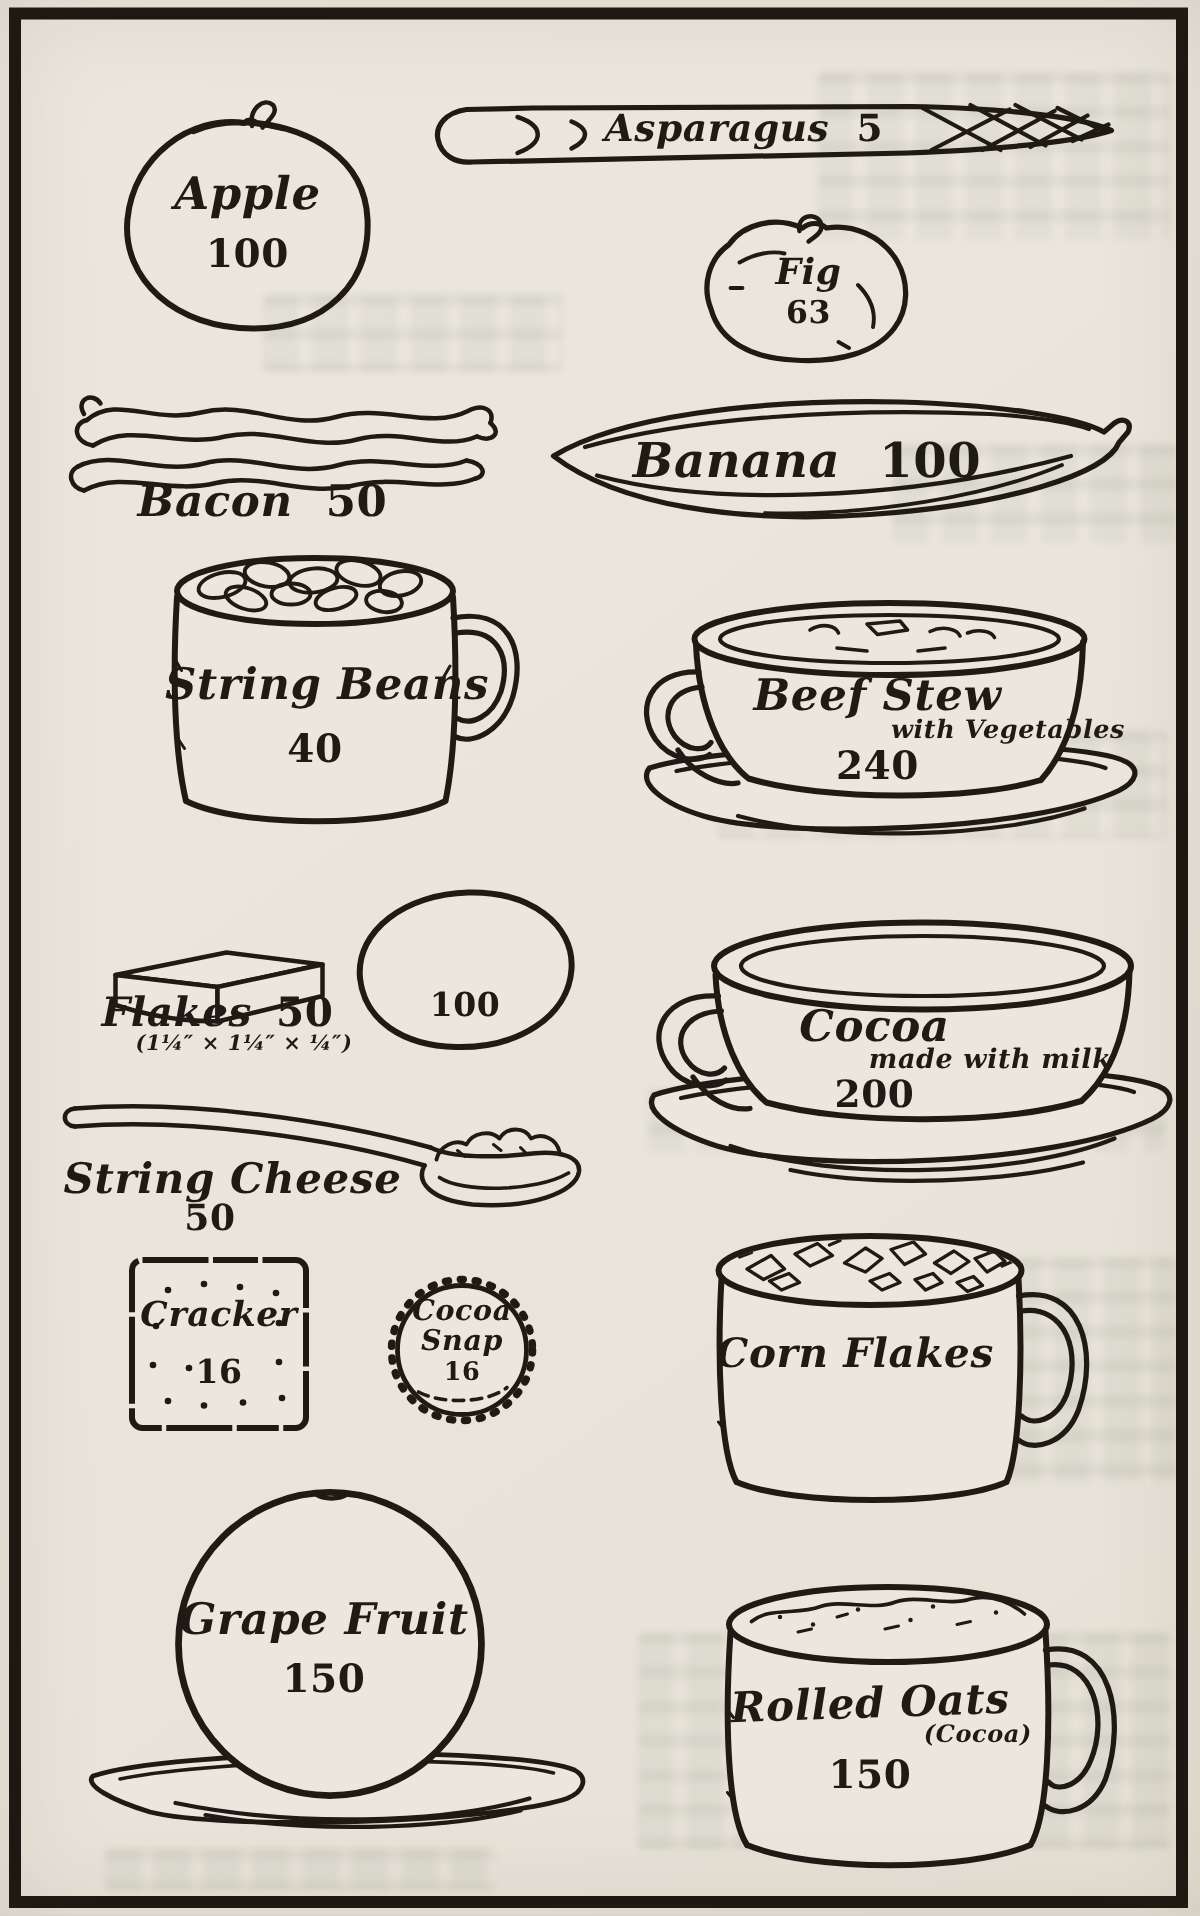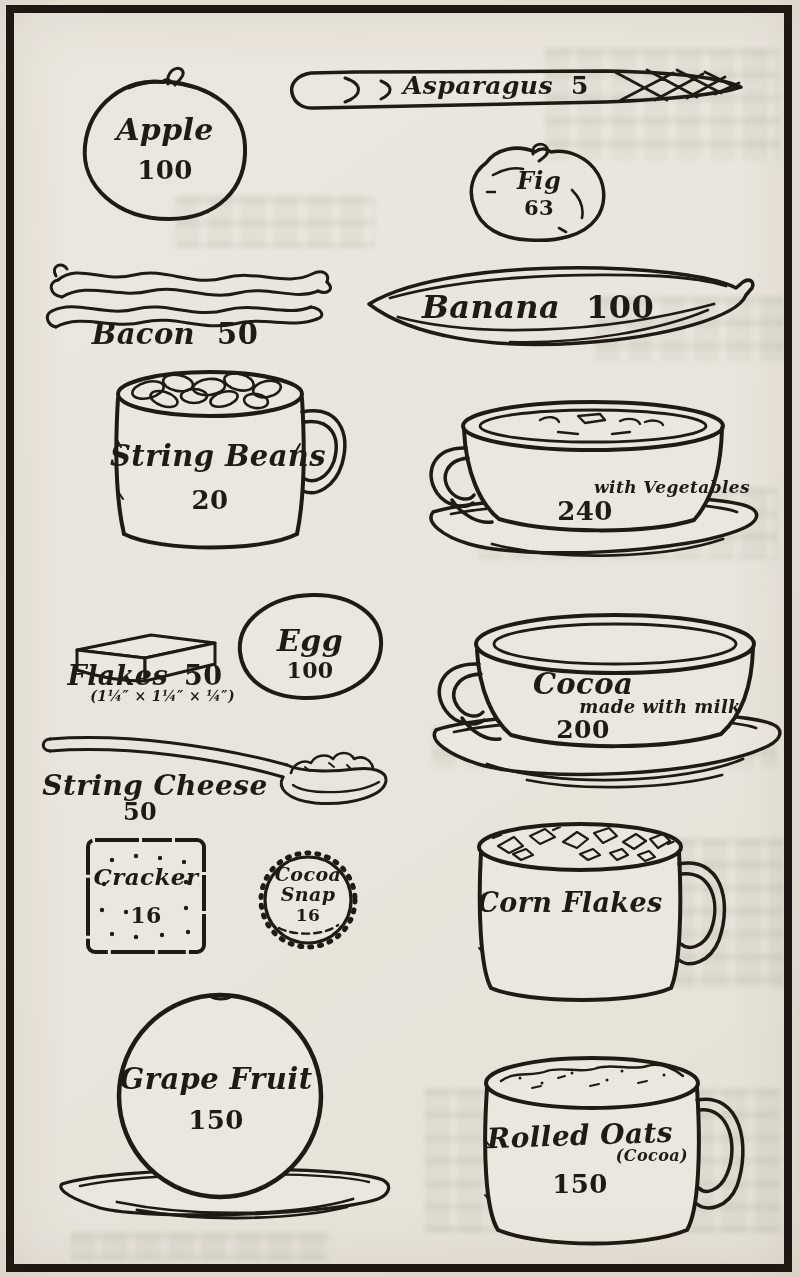--- a/index.html
+++ b/index.html
@@ -123,36 +123,37 @@
         <ellipse cx="114" cy="31" rx="14" ry="7" transform="rotate(-16 114 31)"></ellipse>
         <ellipse cx="146" cy="33" rx="12" ry="7" transform="rotate(8 146 33)"></ellipse>
       </g>
       <g fill="none" stroke="#201a14" stroke-linecap="round" stroke-linejoin="round">
         <path stroke-width="4" d="M8,30 C5,80 6,132 14,166 M192,30 C195,80 194,132 187,166 M14,166 C50,184 152,184 187,166"></path>
         <path stroke-width="3.5" d="M192,44 C228,37 241,64 232,96 C225,119 206,129 193,123 M194,54 C221,50 231,69 224,93 C218,110 204,116 195,111"></path>
         <path stroke-width="2" d="M7,72 l4,7 M190,76 l-4,7 M9,125 l4,6"></path>
       </g>
     </svg>
     <span class="lbl nm" style="width:200px;top:74px;font-size:29px">String Beans</span>
-    <span class="lbl cal" style="width:200px;top:119px;font-size:26px">20</span>
+    <span class="lbl cal" style="width:200px;top:119px;font-size:26px">40</span>
   </div>
 
   <div class="item" style="left:420px;top:392px;width:345px;height:190px">
     <svg viewBox="0 0 345 190">
       <path d="M13,120 C70,102 298,98 331,116 C340,121 338,129 326,135 C270,162 102,168 49,152 C22,144 5,130 13,120 Z" fill="#ece7de" stroke="#201a14" stroke-width="3.5" stroke-linejoin="round"></path>
       <path d="M31,122 C100,108 280,106 317,120 M72,152 C140,170 248,166 303,147" fill="none" stroke="#201a14" stroke-width="2.8" stroke-linecap="round"></path>
       <path d="M44,36 C46,80 60,112 79,127 C130,142 228,142 275,127 C293,108 303,78 302,36 Z" fill="#ece7de" stroke="none"></path>
       <ellipse cx="173" cy="34" rx="130" ry="24" fill="#ece7de" stroke="#201a14" stroke-width="4"></ellipse>
       <ellipse cx="173" cy="34" rx="113" ry="16" fill="none" stroke="#201a14" stroke-width="2.8"></ellipse>
       <path d="M120,28 C128,23 137,25 139,30 M158,24 L180,22 L185,28 L165,31 Z M200,29 C208,25 218,27 220,32 M138,40 L158,42 M192,42 L210,40 M225,30 C233,27 241,29 243,33" fill="none" stroke="#201a14" stroke-width="2.4" stroke-linecap="round" stroke-linejoin="round"></path>
       <g fill="none" stroke="#201a14" stroke-linecap="round" stroke-linejoin="round">
         <path stroke-width="4" d="M44,38 C46,80 60,112 79,127 M302,36 C301,78 292,108 274,128 M79,127 C130,142 228,142 274,128"></path>
         <path stroke-width="3.5" d="M46,56 C14,55 3,80 17,101 C27,115 45,117 53,111 M48,66 C26,68 20,85 30,99 C38,109 50,109 54,103 M32,108 C42,124 60,132 72,130"></path>
       </g>
     </svg>
+    <span class="lbl nm" style="width:330px;top:57px;font-size:29px">Beef Stew</span>
     <span class="lbl sub" style="width:330px;top:87px;font-size:17px">with Vegetables</span>
     <span class="lbl cal" style="width:330px;top:106px;font-size:26px">240</span>
   </div>
 
   <div class="item" style="left:55px;top:626px;width:180px;height:82px">
     <svg viewBox="0 0 180 82">
       <g fill="#ece7de" stroke="#201a14" stroke-width="3" stroke-linejoin="round">
         <path d="M22,24 L96,9 L160,17 L90,32 Z"></path>
         <path d="M22,24 L22,44 C46,52 70,55 90,55 L90,32 Z"></path>
         <path d="M90,32 L90,55 L160,38 L160,17 Z"></path>
@@ -161,21 +162,20 @@
     <div class="lbl" style="top:36px;font-size:27px">
       <span class="nm">Flakes</span><span class="cal" style="margin-left:16px">50</span>
     </div>
     <span class="lbl sub" style="top:63px;font-size:14px">(1¼″ × 1¼″ × ¼″)</span>
   </div>
 
   <div class="item" style="left:230px;top:586px;width:160px;height:120px">
     <svg viewBox="0 0 160 120">
       <path d="M10,66 C7,34 41,10 82,9 C123,8 153,30 151,60 C149,92 115,113 74,112 C38,111 13,94 10,66 Z" fill="#ece7de" stroke="#201a14" stroke-width="4"></path>
     </svg>
-    <span class="lbl nm" style="top:40px;font-size:30px">Egg</span>
     <span class="lbl cal" style="top:73px;font-size:22px">100</span>
   </div>
 
   <div class="item" style="left:425px;top:602px;width:370px;height:192px">
     <svg viewBox="0 0 370 192">
       <path d="M11,128 C70,108 300,104 347,122 C359,127 357,137 343,144 C280,175 112,180 53,162 C25,153 3,139 11,128 Z" fill="#ece7de" stroke="#201a14" stroke-width="3.5" stroke-linejoin="round"></path>
       <path d="M29,130 C100,114 290,112 331,126 M62,162 C130,186 258,182 318,157 M102,178 C160,190 248,186 297,173" fill="none" stroke="#201a14" stroke-width="2.8" stroke-linecap="round"></path>
       <path d="M52,46 C54,88 68,118 86,133 C140,148 242,148 296,132 C316,112 328,84 328,46 Z" fill="#ece7de" stroke="none"></path>
       <ellipse cx="190" cy="42" rx="139" ry="29" fill="#ece7de" stroke="#201a14" stroke-width="4"></ellipse>
       <ellipse cx="190" cy="42" rx="121" ry="20" fill="none" stroke="#201a14" stroke-width="2.8"></ellipse>

